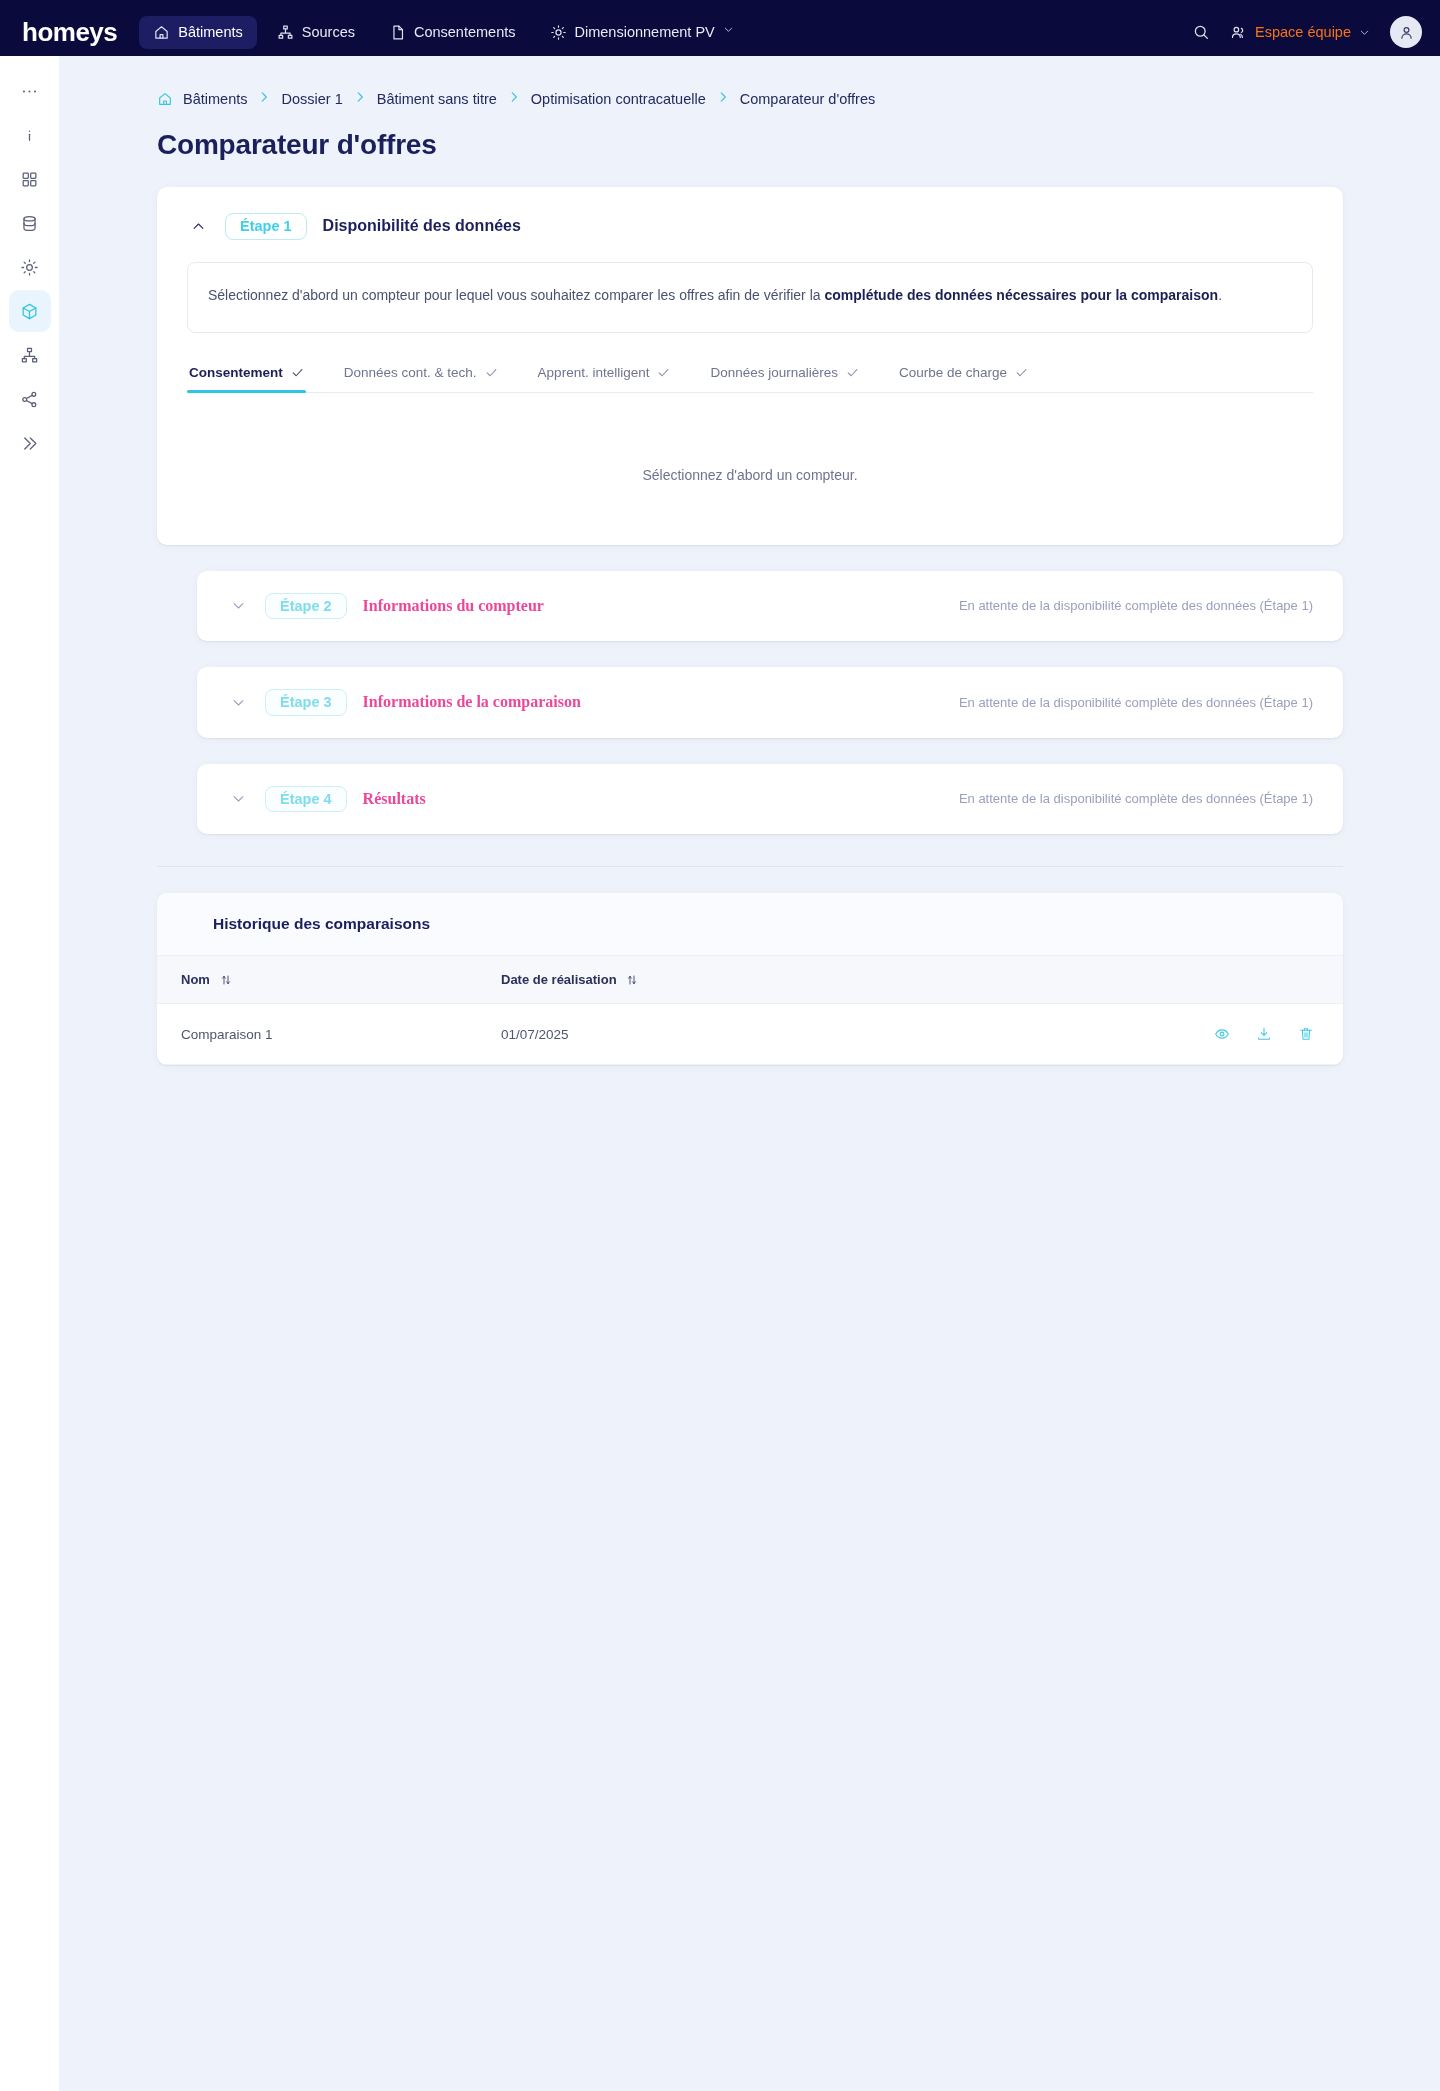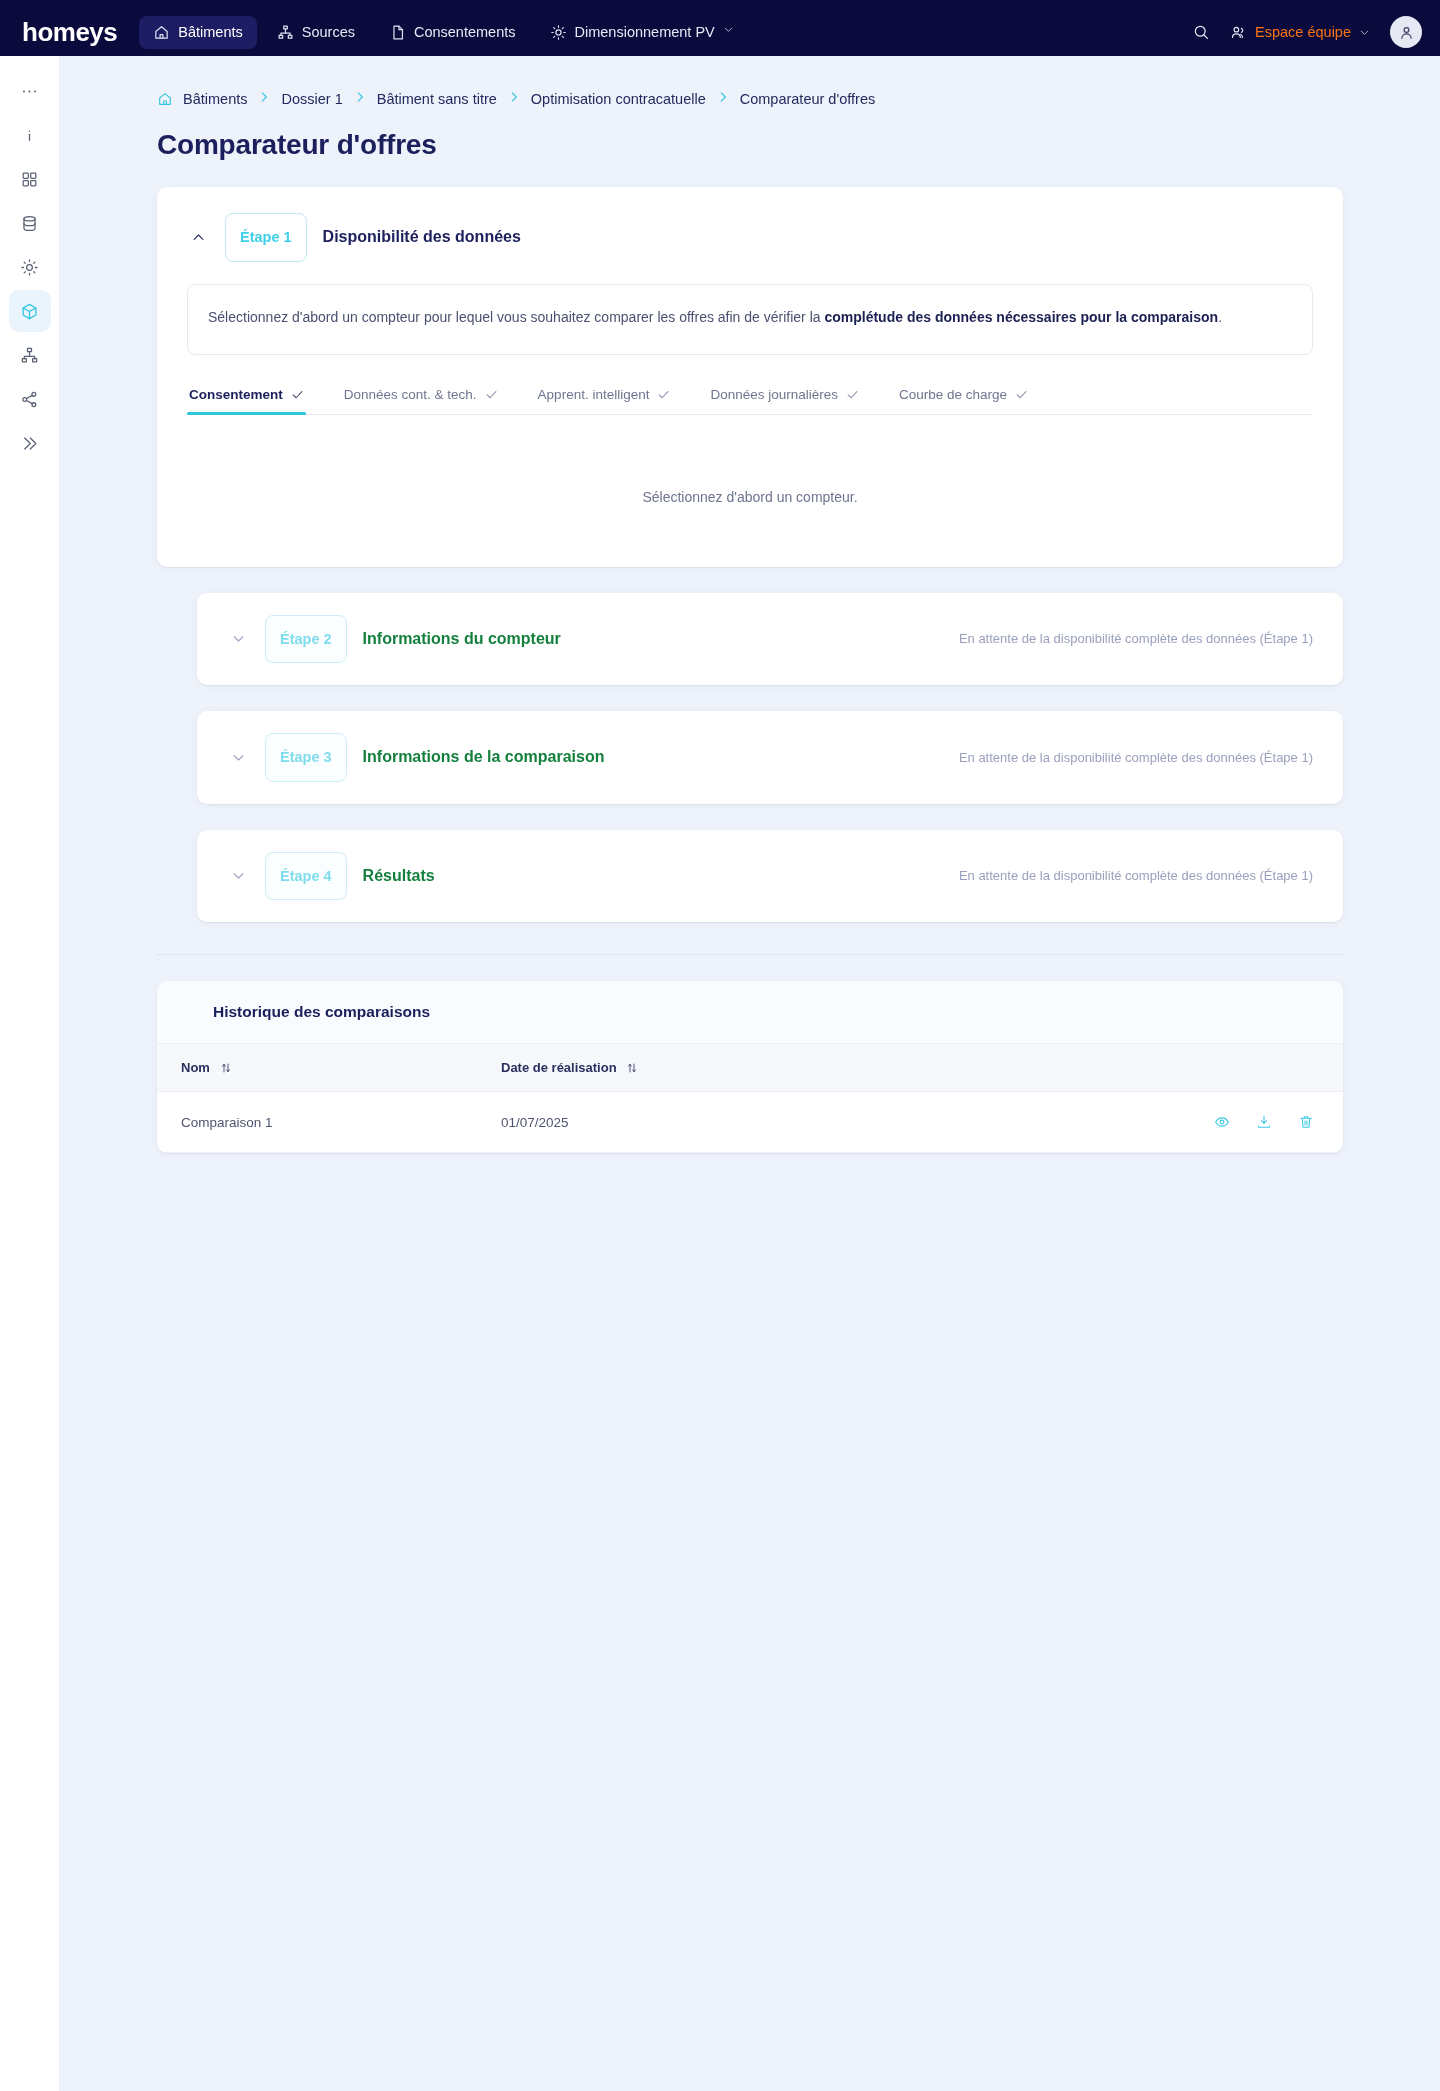--- a/index.html
+++ b/index.html
@@ -134,27 +134,27 @@
   .chev svg { width: 15px; height: 15px; stroke: #2b3062; fill: none; stroke-width: 1.8; stroke-linecap: round; stroke-linejoin: round; }
   .chev.dim svg { stroke: #9aa0c0; }
 
   .step-badge {
     border: 1.4px solid #bfe9f3;
     color: #3fd0e8;
     background: #ffffff;
     font-size: 14.5px;
     font-weight: 700;
     border-radius: 8px;
-    padding: 16px 14px;
+    padding: 5px 14px;
     line-height: 1;
     white-space: nowrap;
   }
   .step-badge.muted { border-color: #cdeef6; color: #7fdcec; background: #fbfeff; }
   .step-title { font-size: 16px; font-weight: 700; color: #1b1f5c; }
-  .step-title.muted { color: #15803d; }
+  .step-title.muted { color: #ec4899; font-family: Liberation Serif, serif; }
   .step-wait {
     margin-left: auto;
     font-size: 13px;
     color: #9aa0bd;
     white-space: nowrap;
   }
 
   .info-box {
     margin: 0 30px;
     border: 1px solid #e6e9f3;

